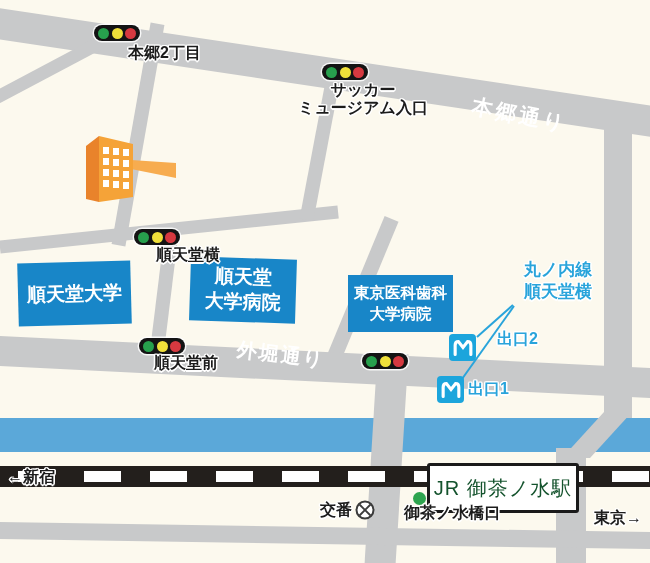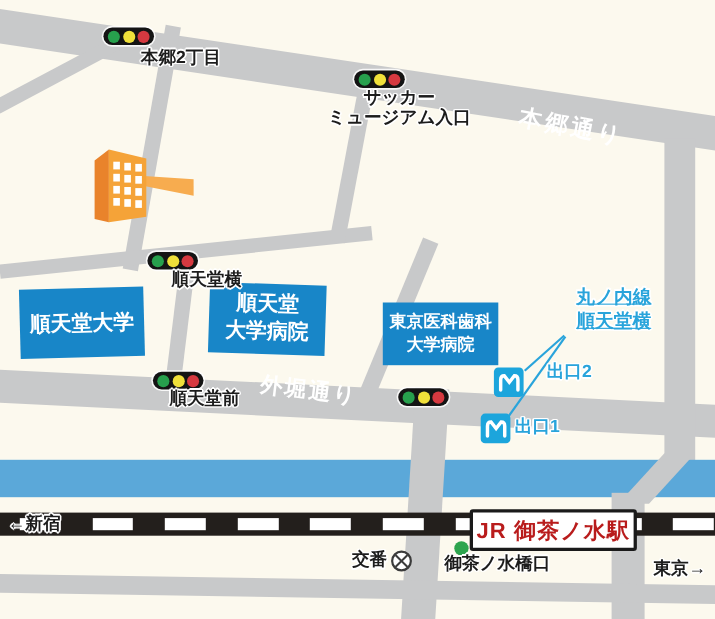--- a/index.html
+++ b/index.html
@@ -34,26 +34,26 @@
   .dest-box{
     position:absolute;left:173px;top:145px;width:170px;height:67px;border-radius:16px;
     background:#F7AC4F;text-align:center;color:#111;
   }
   .dest-box .t1{font-family:"DejaVu Serif","Liberation Serif",serif;font-weight:bold;font-size:27px;margin-top:4px;}
   .dest-box .t2{font-weight:bold;font-size:16px;margin-top:1px;letter-spacing:.5px;}
   .metro-box{
     position:absolute;width:27px;height:27px;background:#1CA5DC;border-radius:4px;
     display:flex;align-items:center;justify-content:center;
   }
-  .cyan{color:#29A4DB;text-decoration:underline;}
+  .cyan{color:#29A4DB;}
   .jrbox{
-    position:absolute;left:427px;top:463px;width:152px;height:38px;background:#fff;
+    position:absolute;left:427px;top:463px;width:152px;height:50px;background:#fff;
     border:3px solid #1A1A1A;border-radius:3px;box-sizing:border-box;
     display:flex;align-items:center;justify-content:center;
-    font-size:20px;font-weight:700;color:#b91c1c;letter-spacing:1px;white-space:nowrap;
+    font-size:20px;font-weight:400;color:#14532d;letter-spacing:1px;white-space:nowrap;
   }
   .greendot{position:absolute;left:413px;top:492px;width:13px;height:13px;border-radius:50%;background:#2DA44E;}
   svg{display:block;}
 </style>
 </head>
 <body>
 
 <div class="map">
 
   <div class="road" style="left:-25px;top:56.5px;width:700px;height:31px;transform:rotate(8.5deg);"></div>

